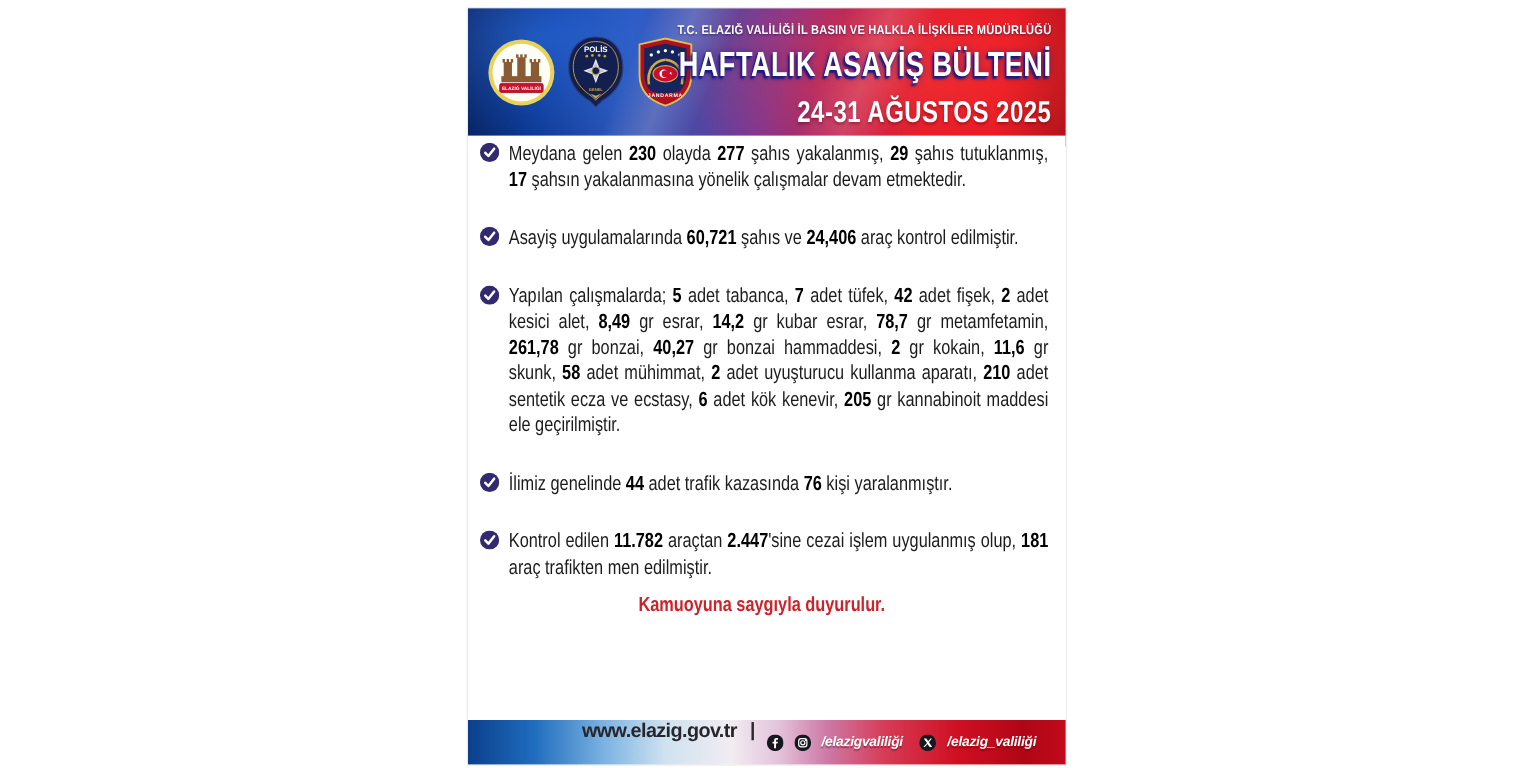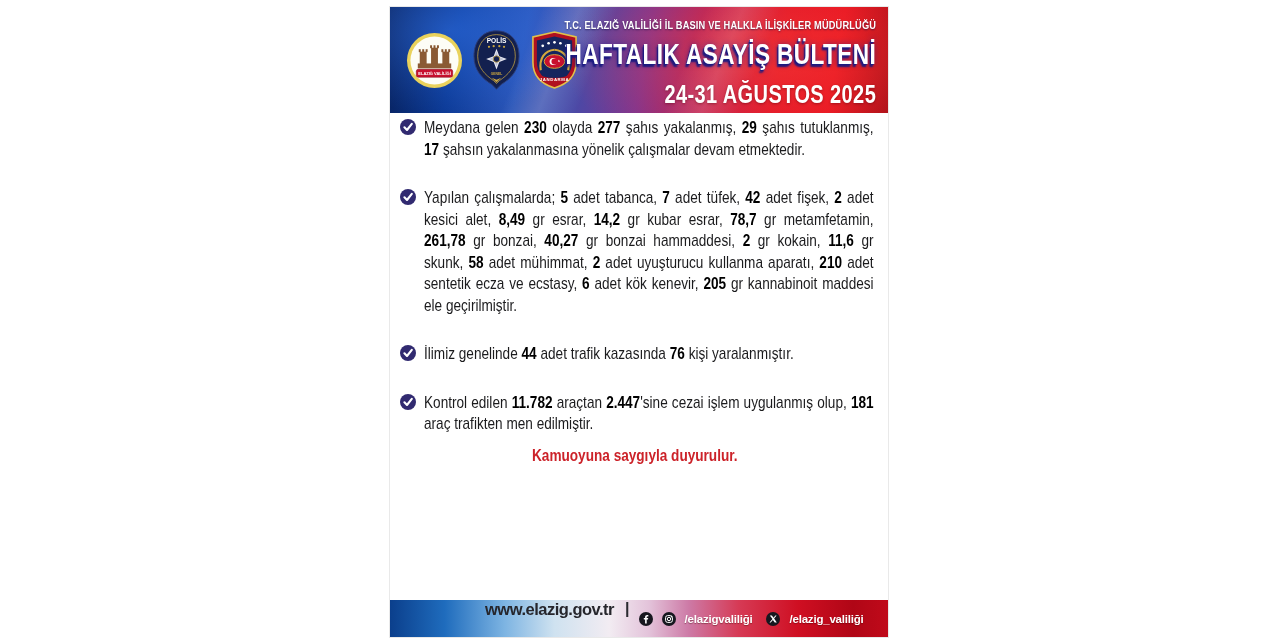--- a/index.html
+++ b/index.html
@@ -38,21 +38,21 @@
   .item-text b{color:#000;}
   .closing{margin:-16px 0 0 20px;width:562px;transform:scaleX(.8);transform-origin:0 0;
            font-size:17px;font-weight:bold;text-align:center;}
   
   .ftr{position:absolute;left:0;right:0;bottom:0;height:37px;display:flex;
     background:linear-gradient(90deg,#0b3f8c 0%,#1f6cbd 11%,#7db4e2 23%,#cfe2f0 33%,#f2ecf2 44%,
                #e3c3da 52%,#cd7aa6 60%,#d63a55 70%,#cf0f22 82%,#b00616 93%,#c00a1a 100%);}
   .site{margin-left:95px;font-size:16.5px;font-weight:bold;color:#26262c;letter-spacing:-.5px;
         white-space:nowrap;}
   .fdiv{margin:0 9px 0 11px;font-size:16px;color:#2a2a30;font-weight:bold;}
-  .social{display:flex;align-items:center;gap:9px;}
+  .social{display:flex;align-items:center;gap:9px;font-style:italic;}
   .sicon{width:14px;height:14px;display:block;}
   .handle{font-size:11.5px;font-weight:bold;color:#fff;letter-spacing:-.2px;margin-right:5px;
           text-shadow:0 1px 1px rgba(60,0,5,.4);white-space:nowrap;}
 </style>
 </head>
 <body>
 
 <div class="canvas">
   <div class="bulletin">
 
@@ -132,20 +132,27 @@
     </div>
 
     <div class="bodyarea">
       <div>
           <div class="item">
             <span class="check"><svg width="16" height="16" viewBox="0 0 16 16">
                 <circle cx="8" cy="8" r="8" fill="#312a70"></circle>
                 <polyline points="4.4,8.3 7,11 11.8,4.9" fill="none" stroke="#fff" stroke-width="2.1" stroke-linecap="round" stroke-linejoin="round"></polyline>
               </svg></span>
             <p class="item-text"><span>Meydana gelen </span><b>230</b><span> olayda </span><b>277</b><span> şahıs yakalanmış, </span><b>29</b><span> şahıs tutuklanmış, </span><b>17</b><span> şahsın yakalanmasına yönelik çalışmalar devam etmektedir.</span></p>
+          </div>
+          <div class="item">
+            <span class="check"><svg width="16" height="16" viewBox="0 0 16 16">
+                <circle cx="8" cy="8" r="8" fill="#312a70"></circle>
+                <polyline points="4.4,8.3 7,11 11.8,4.9" fill="none" stroke="#fff" stroke-width="2.1" stroke-linecap="round" stroke-linejoin="round"></polyline>
+              </svg></span>
+            <p class="item-text"><span>Asayiş uygulamalarında </span><b>60,721</b><span> şahıs ve </span><b>24,406</b><span> araç kontrol edilmiştir.</span></p>
           </div>
           <div class="item">
             <span class="check"><svg width="16" height="16" viewBox="0 0 16 16">
                 <circle cx="8" cy="8" r="8" fill="#312a70"></circle>
                 <polyline points="4.4,8.3 7,11 11.8,4.9" fill="none" stroke="#fff" stroke-width="2.1" stroke-linecap="round" stroke-linejoin="round"></polyline>
               </svg></span>
             <p class="item-text"><span>Yapılan çalışmalarda; </span><b>5</b><span> adet tabanca, </span><b>7</b><span> adet tüfek, </span><b>42</b><span> adet fişek, </span><b>2</b><span> adet kesici alet, </span><b>8,49</b><span> gr esrar, </span><b>14,2</b><span> gr kubar esrar, </span><b>78,7</b><span> gr metamfetamin, </span><b>261,78</b><span> gr bonzai, </span><b>40,27</b><span> gr bonzai hammaddesi, </span><b>2</b><span> gr kokain, </span><b>11,6</b><span> gr skunk, </span><b>58</b><span> adet mühimmat, </span><b>2</b><span> adet uyuşturucu kullanma aparatı, </span><b>210</b><span> adet sentetik ecza ve ecstasy, </span><b>6</b><span> adet kök kenevir, </span><b>205</b><span> gr kannabinoit maddesi ele geçirilmiştir.</span></p>
           </div>
           <div class="item">
             <span class="check"><svg width="16" height="16" viewBox="0 0 16 16">

